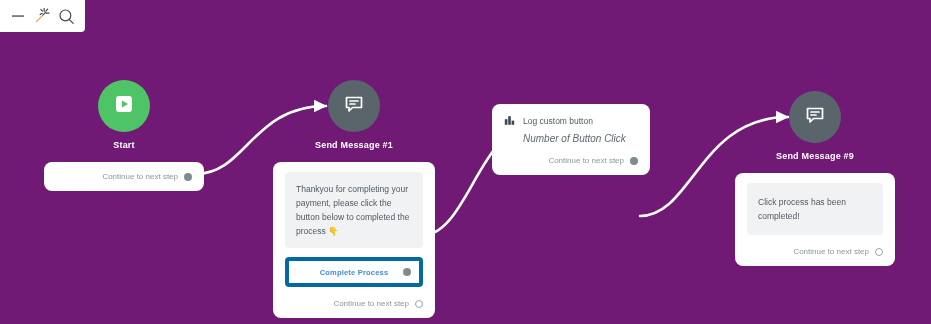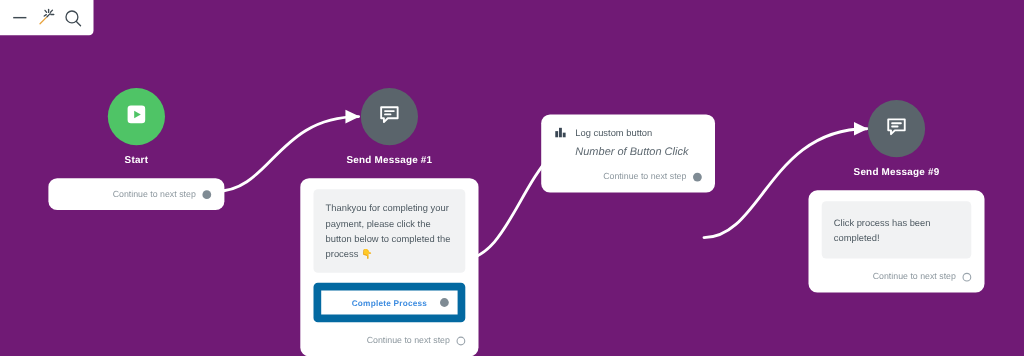--- a/index.html
+++ b/index.html
@@ -98,21 +98,21 @@
     background: #f1f2f3;
     border-radius: 4px;
     padding: 10px 11px;
     font-size: 8.5px;
     line-height: 1.65;
     color: #4e5a62;
   }
   .cta {
     margin-top: 9px;
     background: #ffffff;
-    border: 7px solid #0369a1;
+    border: 4px solid #0369a1;
     border-radius: 4px;
     height: 22px;
     display: flex;
     align-items: center;
     justify-content: center;
     position: relative;
     cursor: pointer;
   }
   .cta-label {
     font-size: 7.5px;

